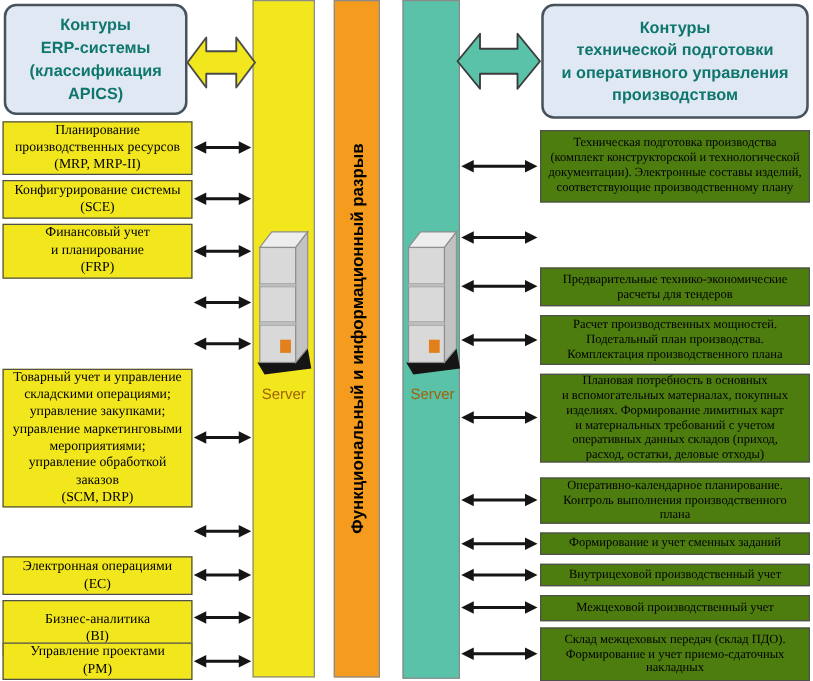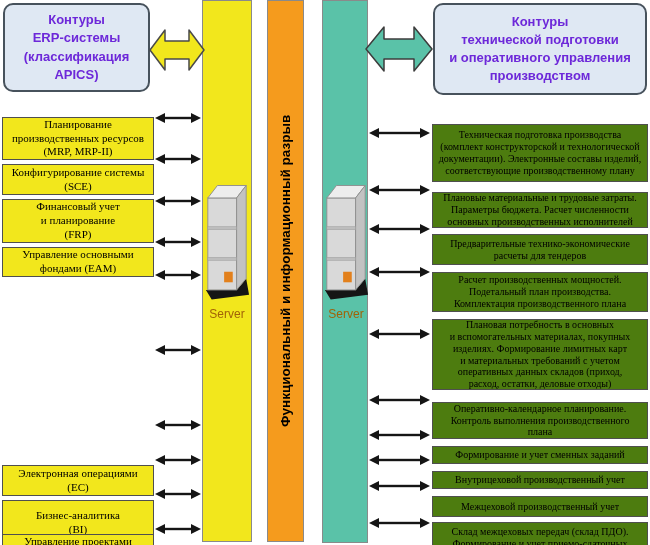--- a/index.html
+++ b/index.html
@@ -12,30 +12,30 @@
   .bar-orange { left:267px; width:37px; height:542px; background:#f59b1d; }
   .bar-teal   { left:322px; width:46px; height:543px; background:#5ac2a8; }
 
   .gap-text { width:100%; height:100%; display:flex; align-items:center; justify-content:center;
               writing-mode:vertical-rl; transform:rotate(180deg);
               font-weight:bold; font-size:13.5px; color:#000; white-space:nowrap; }
 
   
   .header { position:absolute; box-sizing:border-box; background:#dfe8f3; border:2px solid #47525c;
             border-radius:10px; display:flex; align-items:center; justify-content:center;
-            text-align:center; font-weight:bold; font-size:13px; line-height:1.4; color:#6d28d9;
+            text-align:center; font-weight:bold; font-size:13px; line-height:1.4; color:#0f766e;
             white-space:pre-line; }
   .header-left  { left:3px;  top:3px; width:147px; height:89px; }
   .header-right { left:433px; top:3px; width:214px; height:92px; }
 
   
   .box { position:absolute; box-sizing:border-box; border:1px solid #4f4f4f;
          display:flex; align-items:center; justify-content:center; text-align:center;
          color:#000; font-family:"Liberation Serif", serif; white-space:pre-line;
-         padding:1px 2px; overflow:hidden;margin-top:20px; }
+         padding:1px 2px; overflow:hidden; }
   .lbox { left:2px;  width:152px; background:#f2e71c; font-size:11px; line-height:1.25; }
   .rbox { left:432px; width:216px; background:#4d7c0f; font-size:10px; line-height:1.18; }
 
   .arr { position:absolute; }
   .server { position:absolute; top:182px; width:46px; text-align:center; }
   .server-label { font-size:12px; color:#a16207; line-height:1; margin-top:0px; }
 </style>
 </head>
 <body>
 
@@ -65,36 +65,39 @@
   </svg>
 
   <div class="box lbox" style="top:97px;height:43px">Планирование
 производственных ресурсов
 (MRP, MRP-II)</div>
   <div class="box lbox" style="top:144px;height:31px">Конфигурирование системы
 (SCE)</div>
   <div class="box lbox" style="top:179px;height:44px">Финансовый учет
 и планирование
 (FRP)</div>
-  <div class="box lbox" style="top:227px;height:30px">Управление основными
-фондами (EAM)</div>
+  <div class="box lbox" style="top:295px;height:111px">Товарный учет и управление
+складскими операциями;
+управление закупками;
+управление маркетинговыми
+мероприятиями;
+управление обработкой
+заказов
+(SCM, DRP)</div>
   <div class="box lbox" style="top:445px;height:31px">Электронная операциями
 (EC)</div>
   <div class="box lbox" style="top:480px;height:45px">Бизнес-аналитика
 (BI)</div>
   <div class="box lbox" style="top:514px;height:30px">Управление проектами
 (PM)</div>
 
   <div class="box rbox" style="top:104px;height:58px">Техническая подготовка производства
 (комплект конструкторской и технологической
 документации). Электронные составы изделий,
 соответствующие производственному плану</div>
-  <div class="box rbox" style="top:172px;height:36px">Плановые материальные и трудовые затраты.
-Параметры бюджета. Расчет численности
-основных производственных исполнителей</div>
   <div class="box rbox" style="top:214px;height:31px">Предварительные технико-экономические
 расчеты для тендеров</div>
   <div class="box rbox" style="top:252px;height:40px">Расчет производственных мощностей.
 Подетальный план производства.
 Комплектация производственного плана</div>
   <div class="box rbox" style="top:299px;height:71px">Плановая потребность в основных
 и вспомогательных материалах, покупных
 изделиях. Формирование лимитных карт
 и материальных требований с учетом
 оперативных данных складов (приход,

